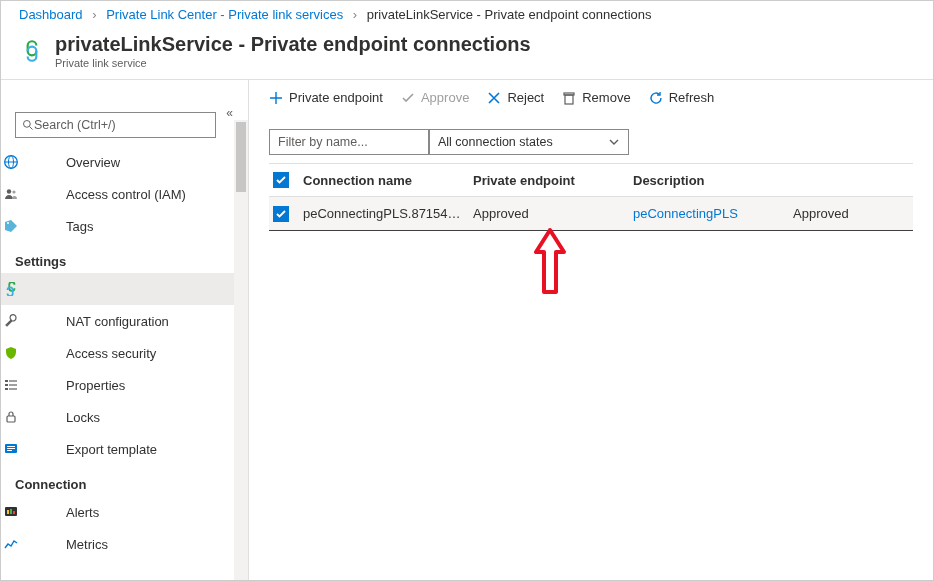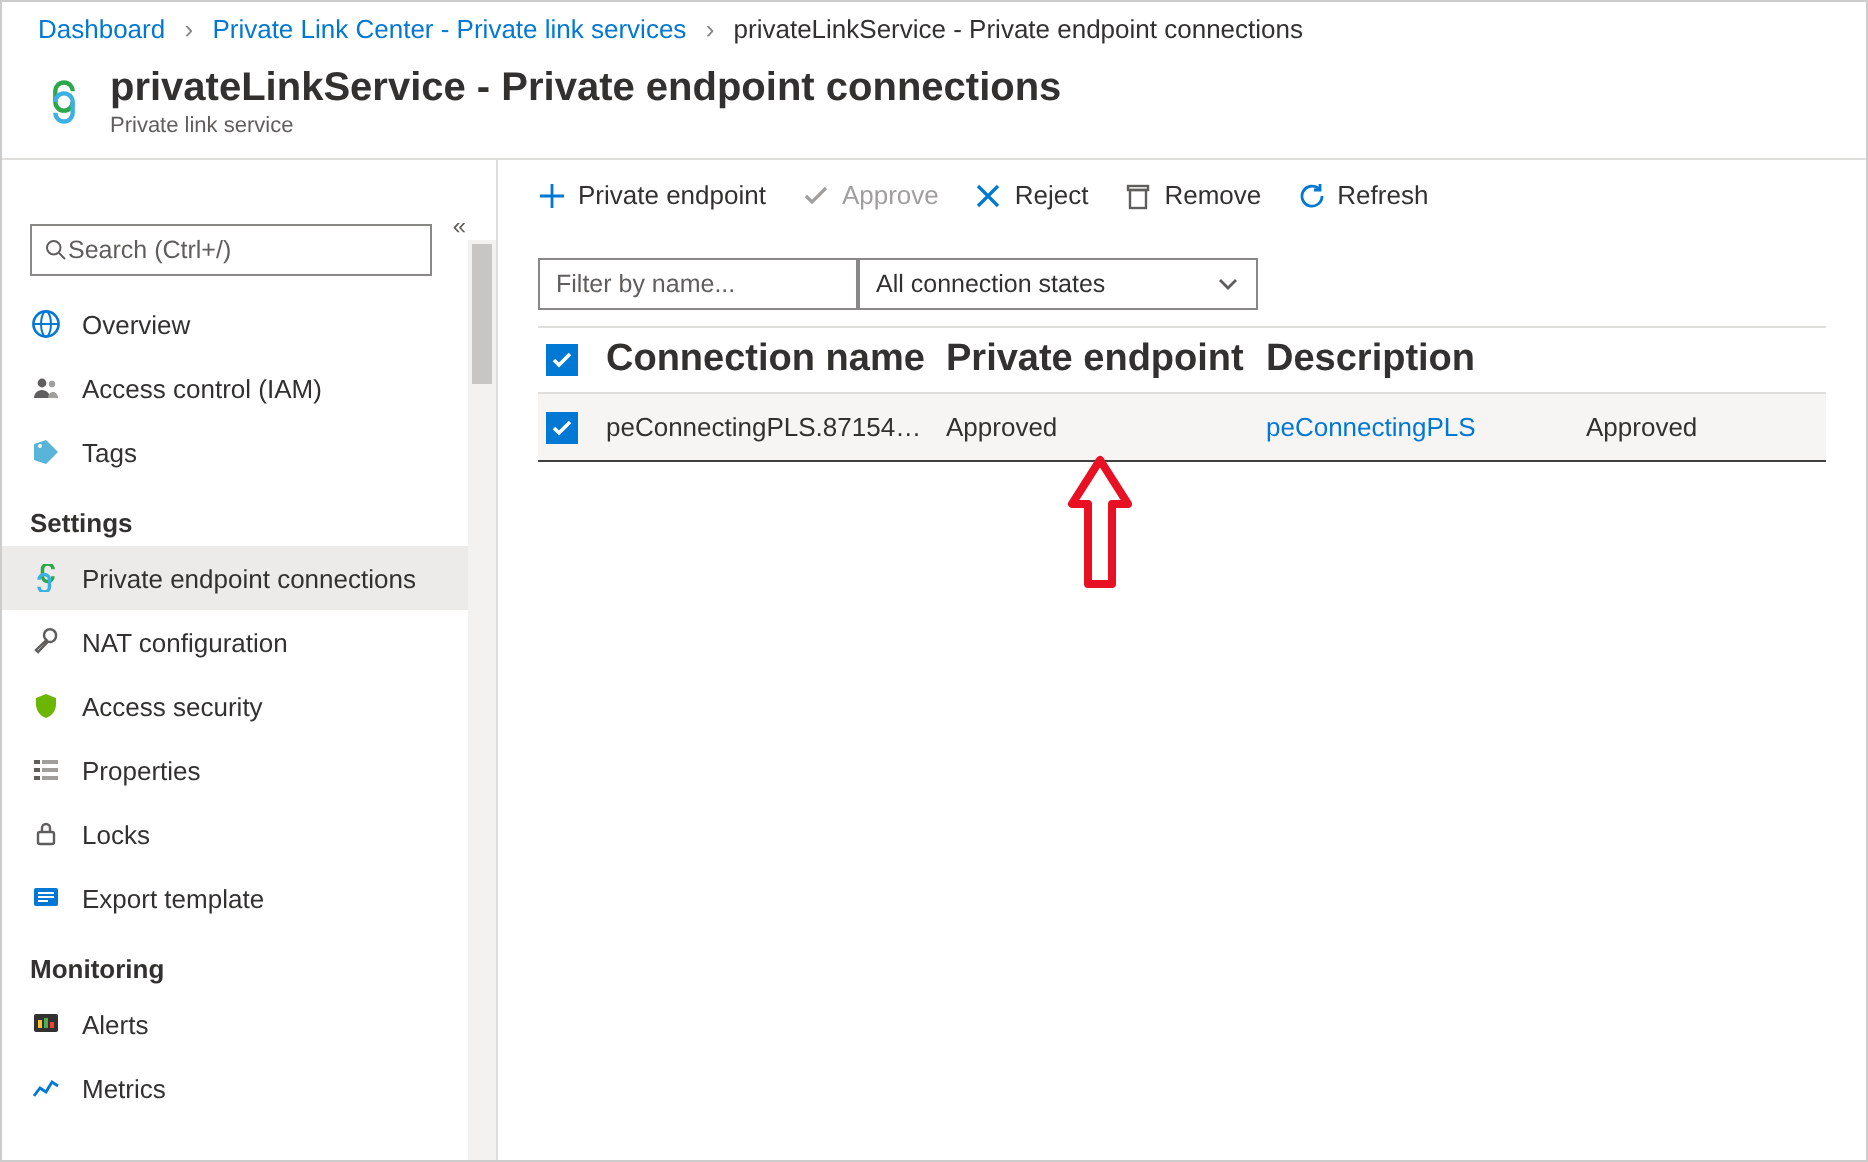--- a/index.html
+++ b/index.html
@@ -61,23 +61,24 @@
       margin-left: 10px;
       color: #605e5c;
       font-size: 12px;
       letter-spacing: -3px;
       cursor: pointer;
     }
     .nav-item {
       display: flex;
       align-items: center;
       height: 32px;
-      padding: 0 14px;
+      padding: 0 2px;
       cursor: pointer;
       font-size: 13px;
+      gap: 37px;
     }
     .nav-item.selected { background: #edebe9; }
     .nav-item .ico { width: 16px; height: 16px; margin-right: 10px; flex-shrink:0; display:flex; align-items:center; justify-content:center; }
     .section-label {
       padding: 12px 14px 4px 14px;
       font-size: 13px;
       font-weight: 600;
       color: #323130;
     }
     .scroll-track {
@@ -108,21 +109,21 @@
     .filter-name {
       width: 160px; height: 26px; border:1px solid #8a8886; padding: 0 8px; font-size:12.5px; color:#323130;
     }
     .filter-name::placeholder{ color:#605e5c;}
     .filter-select {
       width: 200px; height: 26px; border:1px solid #8a8886; padding: 0 8px; font-size:12.5px;
       display:flex; align-items:center; justify-content:space-between; cursor:pointer;
     }
     .table { padding: 0 20px; }
     .thead, .trow { display:grid; grid-template-columns: 34px 170px 160px 160px 120px; align-items:center; height:34px; }
-    .thead { border-top:1px solid #e1dfdd; border-bottom:1px solid #e1dfdd; font-weight:600; font-size:19px; }
+    .thead { border-top:1px solid #e1dfdd; border-bottom:1px solid #e1dfdd; font-weight:600; font-size:13px; }
     .trow { border-bottom:1px solid #404040; background:#f6f5f4; font-size:13px; }
     .chk {
       width:16px; height:16px; background:#0078d4; display:flex; align-items:center; justify-content:center; margin-left:4px; cursor:pointer;
     }
     .chk svg { width:12px; height:12px; }
     .trunc { white-space:nowrap; overflow:hidden; text-overflow:ellipsis; padding-right:8px;}
     .link { color:#0078d4; cursor:pointer; }
     .arrow-annot {
       position: absolute;
       left: 530px; top: 226px;
@@ -198,21 +199,20 @@
     </div>
 
     <div class="section-label">Settings</div>
     <div class="nav-item selected">
       <span class="ico">
           <svg viewBox="0 0 16 16" width="14" height="14">
             <path fill="#2aa84a" d="M5 3a4 4 0 0 1 8 0h-2a2 2 0 0 0-4 0v4a2 2 0 0 0 4 0h2a4 4 0 0 1-8 0z"></path>
             <path fill="#3bb0e2" d="M11 13a4 4 0 0 1-8 0h2a2 2 0 0 0 4 0V9a2 2 0 0 0-4 0H3a4 4 0 0 1 8 0z"></path>
           </svg>
         </span>
-      <span>Private endpoint connections</span>
     </div>
     <div class="nav-item">
       <span class="ico">
           <svg viewBox="0 0 16 16" width="16" height="16">
             <path d="M13 5a3 3 0 0 1-4 2.8L4 13l-1-1 5.2-5A3 3 0 1 1 13 5z" fill="none" stroke="#605e5c" stroke-width="1.2"></path>
           </svg>
         </span>
       <span>NAT configuration</span>
     </div>
     <div class="nav-item">
@@ -250,21 +250,21 @@
           <svg viewBox="0 0 16 16" width="16" height="16">
             <rect x="2" y="3" width="12" height="9" rx="1" fill="#0078d4"></rect>
             <rect x="4" y="5" width="8" height="1" fill="#fff"></rect>
             <rect x="4" y="7" width="8" height="1" fill="#fff"></rect>
             <rect x="4" y="9" width="5" height="1" fill="#fff"></rect>
           </svg>
         </span>
       <span>Export template</span>
     </div>
 
-    <div class="section-label">Monitoring</div>
+    <div class="section-label">Connection</div>
     <div class="nav-item">
       <span class="ico">
           <svg viewBox="0 0 16 16" width="16" height="16">
             <rect x="2" y="3" width="12" height="9" rx="1" fill="#323130"></rect>
             <rect x="4" y="6" width="2" height="4" fill="#fbc02d"></rect>
             <rect x="7" y="5" width="2" height="5" fill="#4caf50"></rect>
             <rect x="10" y="7" width="2" height="3" fill="#f44336"></rect>
           </svg>
         </span>
       <span>Alerts</span>

